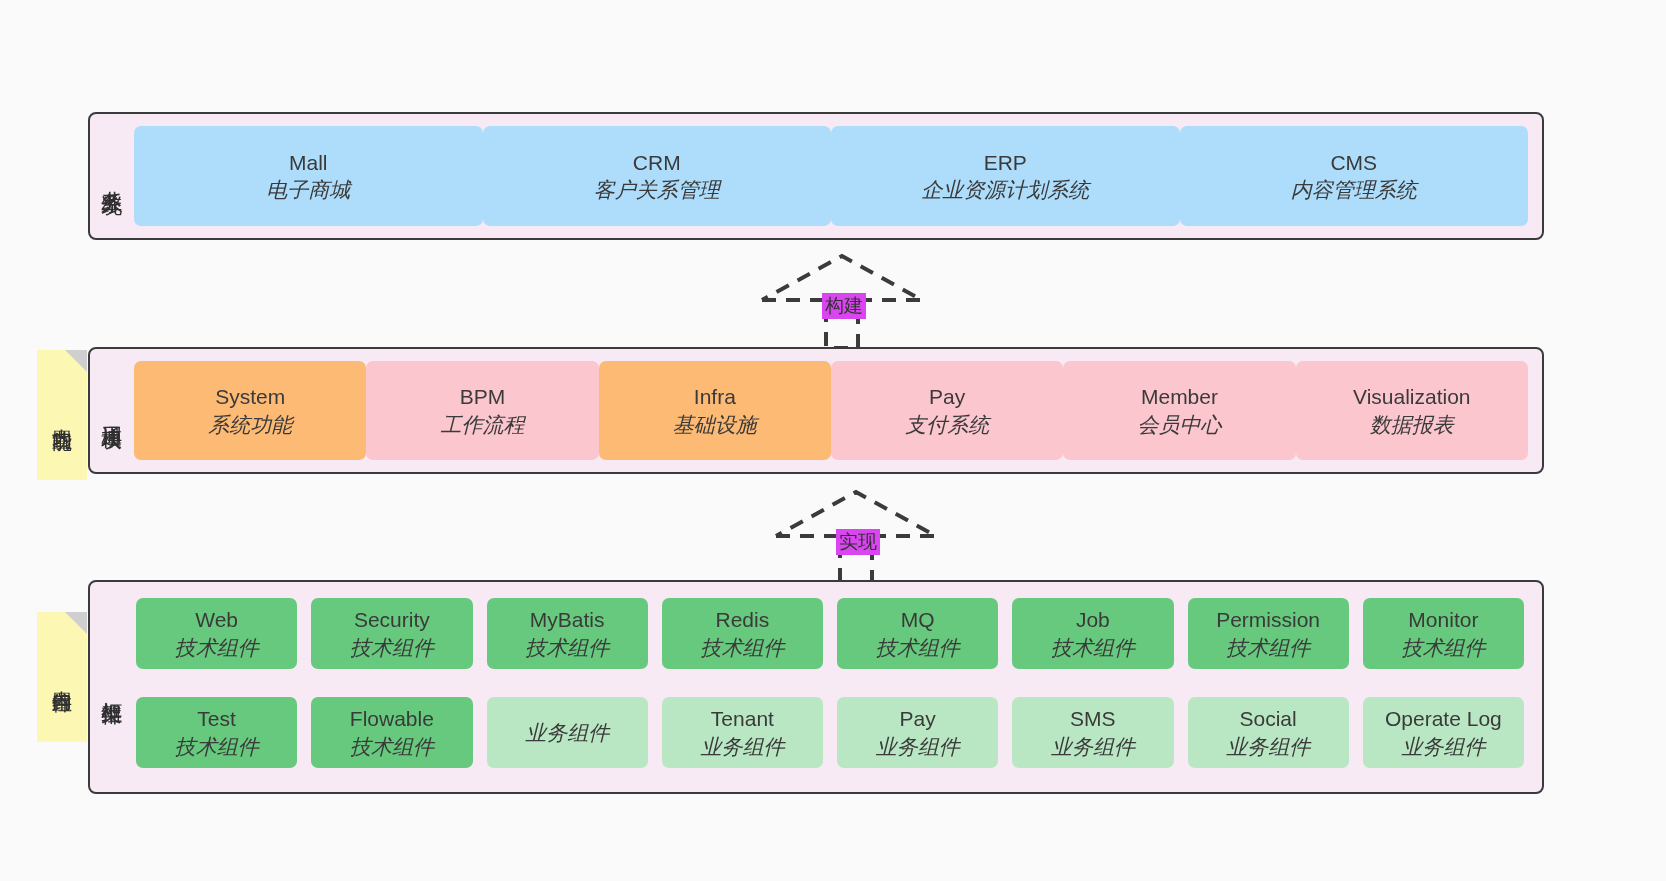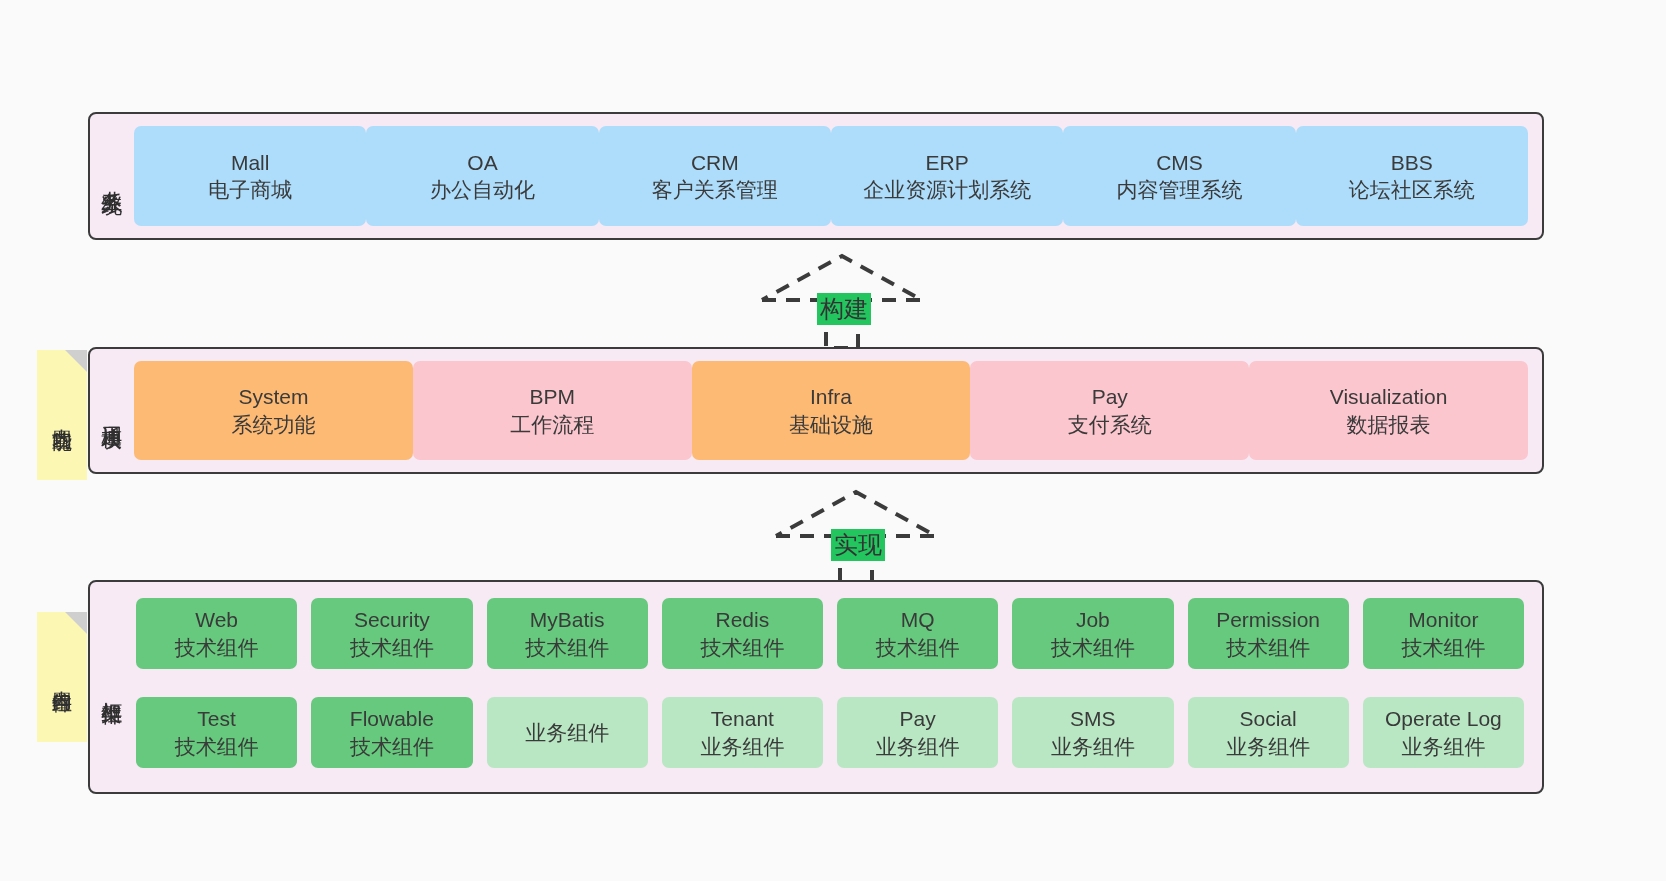--- a/index.html
+++ b/index.html
@@ -70,21 +70,21 @@
     align-items: center;
     justify-content: center;
     text-align: center;
     font-size: 21px;
     line-height: 1.3;
     color: #3a3a3a;
     padding: 4px 6px;
     box-sizing: border-box;
   }
   .card .en { display: block; }
-  .card .cn { display: block; }
+  .card .cn { display: block; font-style: italic; }
 
   .card.blue  { background: #ADDDFB; }
   .card.red   { background: #fdba74; }
   .card.pink  { background: #FBC6CE; }
   .card.green { background: #66C97D; }
   .card.mint  { background: #B9E7C3; }
 
   
   .note {
     position: absolute;
@@ -115,56 +115,48 @@
 
   
   .connector {
     position: absolute;
     pointer-events: none;
   }
   .connector .conn-label {
     position: absolute;
     left: 50%;
     transform: translateX(-50%);
-    font-size: 24px;
+    font-size: 19px;
     color: #333333;
-    background: #22c55e;
+    background: #d946ef;
     padding: 0 3px;
     white-space: nowrap;
   }
 </style>
 </head>
 <body>
 
 <div class="band" style="left:88px; top:112px; width:1456px; height:128px;">
   <div class="band-title">业务系统</div>
   <div class="band-body">
     <div class="card blue">
       <span class="en">Mall</span>
       <span class="cn">电子商城</span>
     </div>
     <div class="card blue">
-      <span class="en">OA</span>
-      <span class="cn">办公自动化</span>
-    </div>
-    <div class="card blue">
       <span class="en">CRM</span>
       <span class="cn">客户关系管理</span>
     </div>
     <div class="card blue">
       <span class="en">ERP</span>
       <span class="cn">企业资源计划系统</span>
     </div>
     <div class="card blue">
       <span class="en">CMS</span>
       <span class="cn">内容管理系统</span>
-    </div>
-    <div class="card blue">
-      <span class="en">BBS</span>
-      <span class="cn">论坛社区系统</span>
     </div>
   </div>
 </div>
 
 <div class="connector" style="left:752px; top:248px; width:180px; height:102px;">
   <svg width="180" height="102" viewBox="0 0 180 102">
     <polyline points="10,52 74,52 74,100 106,100 106,52 170,52 90,8 10,52" fill="none" stroke="#3B3B3B" stroke-width="4" stroke-dasharray="14,10" stroke-linejoin="miter" stroke-linecap="butt"></polyline>
   </svg>
   <span class="conn-label" style="top:45px; left:92px;">构建</span>
 </div>
@@ -187,20 +179,24 @@
     </div>
     <div class="card red">
       <span class="en">Infra</span>
       <span class="cn">基础设施</span>
     </div>
     <div class="card pink">
       <span class="en">Pay</span>
       <span class="cn">支付系统</span>
     </div>
     <div class="card pink">
+      <span class="en">Member</span>
+      <span class="cn">会员中心</span>
+    </div>
+    <div class="card pink">
       <span class="en">Visualization</span>
       <span class="cn">数据报表</span>
     </div>
   </div>
 </div>
 
 <div class="connector" style="left:766px; top:484px; width:180px; height:102px;">
   <svg width="180" height="102" viewBox="0 0 180 102">
     <polyline points="10,52 74,52 74,100 106,100 106,52 170,52 90,8 10,52" fill="none" stroke="#3B3B3B" stroke-width="4" stroke-dasharray="14,10" stroke-linejoin="miter" stroke-linecap="butt"></polyline>
   </svg>

